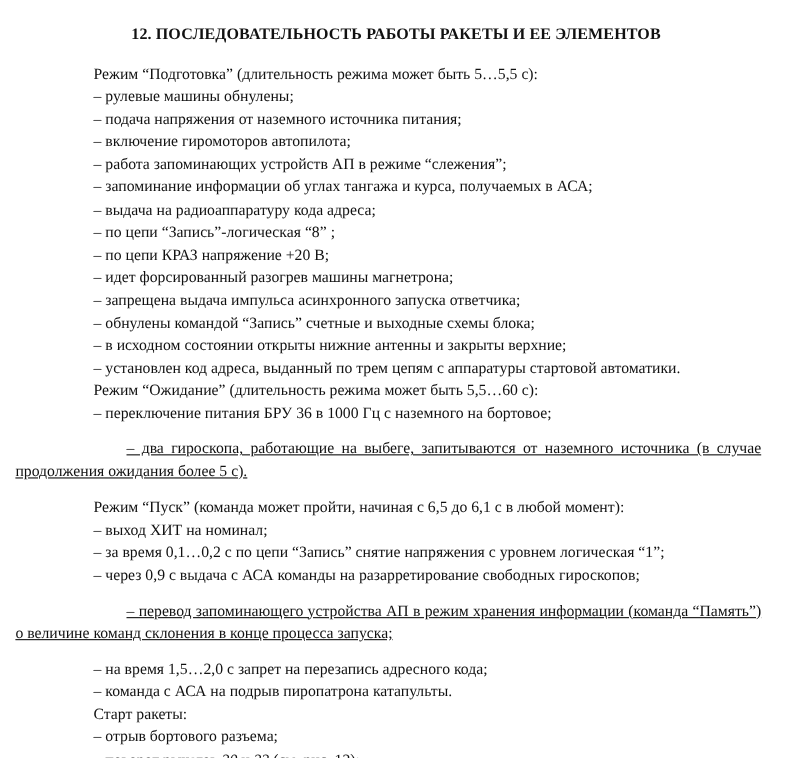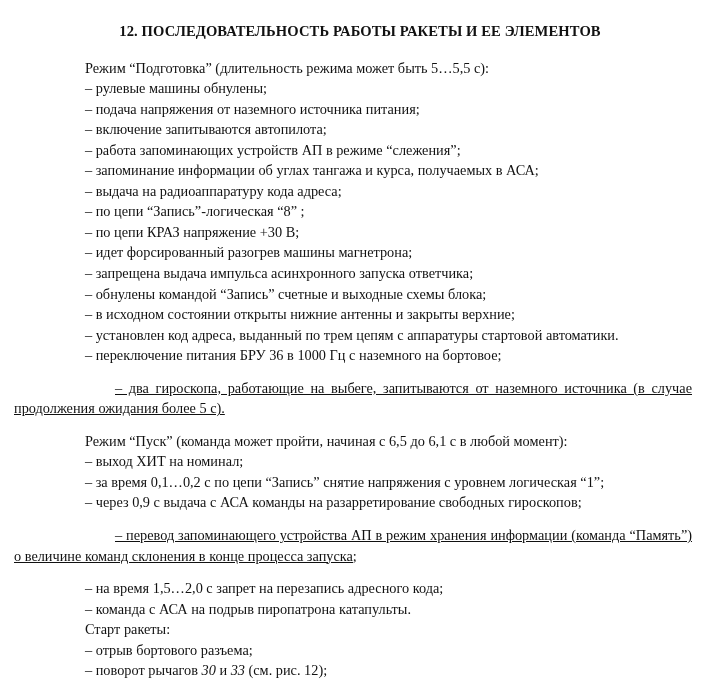--- a/index.html
+++ b/index.html
@@ -62,32 +62,33 @@
 
 <div class="page">
 
   <h1 class="doc-title">12. ПОСЛЕДОВАТЕЛЬНОСТЬ РАБОТЫ РАКЕТЫ И ЕЕ ЭЛЕМЕНТОВ</h1>
 
   <div class="body-block">
 
     <p class="line"><span class="b">Режим “Подготовка”</span><span> (длительность режима может быть 5…5,5 с):</span></p>
     <p class="line">– рулевые машины обнулены;</p>
     <p class="line">– подача напряжения от наземного источника питания;</p>
-    <p class="line">– включение запитываются автопилота;</p>
+    <p class="line">– включение гиромоторов автопилота;</p>
     <p class="line">– работа запоминающих устройств АП в режиме “слежения”;</p>
     <p class="line">– запоминание информации об углах тангажа и курса, получаемых в АСА;</p>
     <p class="line">– выдача на радиоаппаратуру кода адреса;</p>
     <p class="line">– по цепи “Запись”-логическая “8” ;</p>
-    <p class="line">– по цепи КРАЗ напряжение +30 В;</p>
+    <p class="line">– по цепи КРАЗ напряжение +20 В;</p>
     <p class="line">– идет форсированный разогрев машины магнетрона;</p>
     <p class="line">– запрещена выдача импульса асинхронного запуска ответчика;</p>
     <p class="line">– обнулены командой “Запись” счетные и выходные схемы блока;</p>
     <p class="line">– в исходном состоянии открыты нижние антенны и закрыты верхние;</p>
     <p class="line">– установлен код адреса, выданный по трем цепям с аппаратуры стартовой автоматики.</p>
 
+    <p class="line"><span class="b">Режим “Ожидание”</span><span> (длительность режима может быть 5,5…60 с):</span></p>
     <p class="line">– переключение питания БРУ 36 в 1000 Гц с наземного на бортовое;</p>
     <p class="para">– два гироскопа, работающие на выбеге, запитываются от наземного источника (в случае продолжения ожидания более 5 с).</p>
 
     <p class="line"><span class="b">Режим “Пуск”</span><span> (команда может пройти, начиная с 6,5 до 6,1 с в любой момент):</span></p>
     <p class="line">– выход ХИТ на номинал;</p>
     <p class="line">– за время 0,1…0,2 с по цепи “Запись” снятие напряжения с уровнем логическая “1”;</p>
     <p class="line">– через 0,9 с выдача с АСА команды на разарретирование свободных гироскопов;</p>
     <p class="para">– перевод запоминающего устройства АП в режим хранения информации (команда “Память”) о величине команд склонения в конце процесса запуска;</p>
     <p class="line">– на время 1,5…2,0 с запрет на перезапись адресного кода;</p>
     <p class="line">– команда с АСА на подрыв пиропатрона катапульты.</p>

